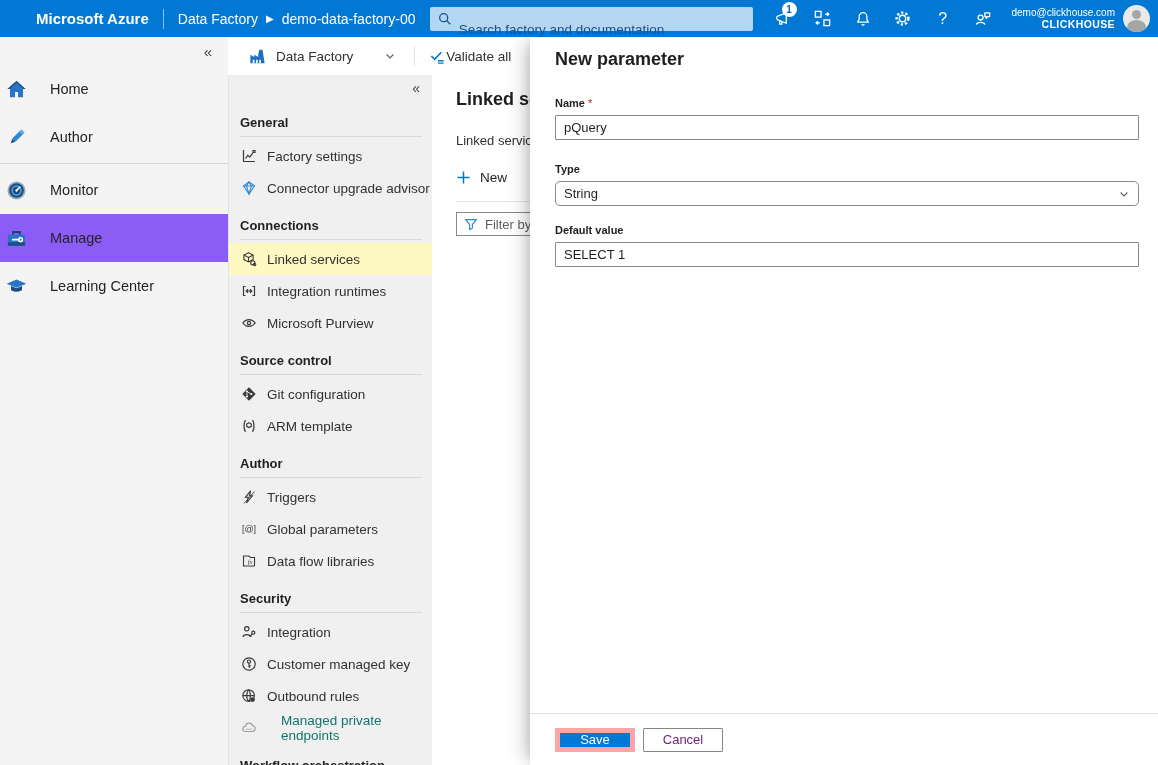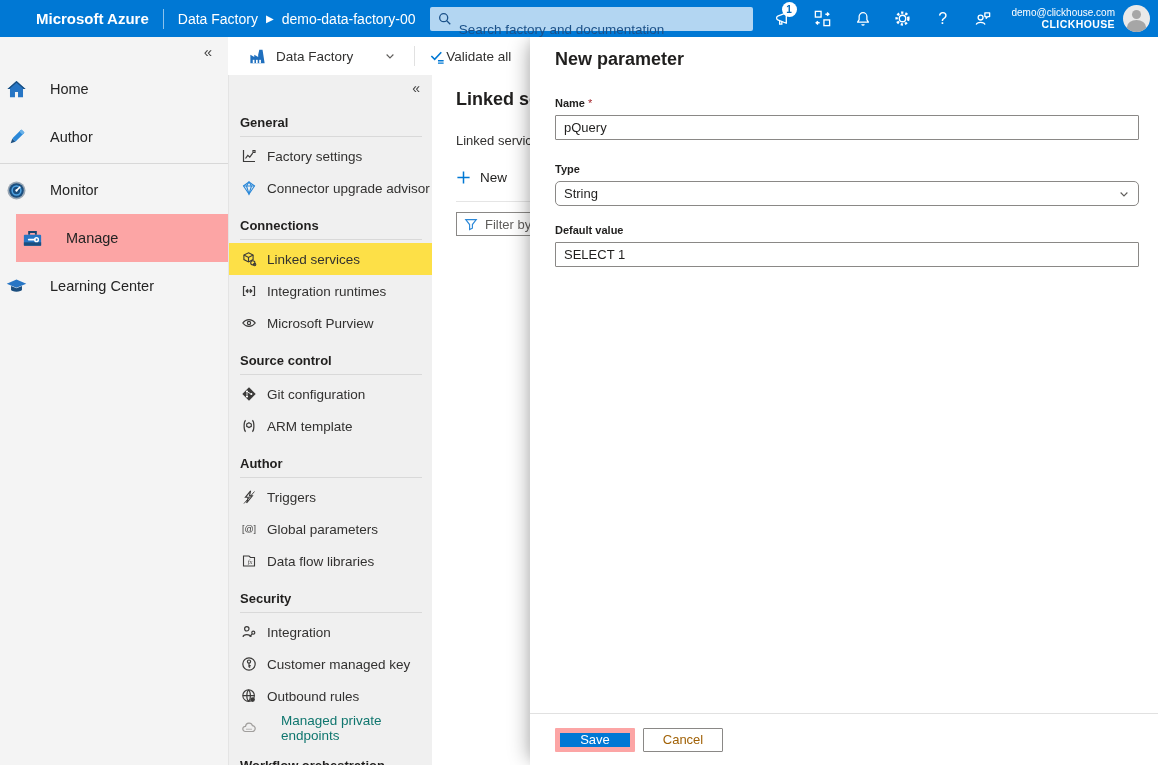--- a/index.html
+++ b/index.html
@@ -24,39 +24,39 @@
   .account-email { font-size:10px; }
   .account-org { font-size:10.5px; font-weight:700; letter-spacing:.4px; }
   .avatar { width:27px; height:27px; border-radius:50%; background:#e9e9e9; margin-right:8px; position:relative; overflow:hidden; flex:none; }
   .avatar .head { position:absolute; top:5px; left:9px; width:9px; height:9px; border-radius:50%; background:#a6a6a6; }
   .avatar .body { position:absolute; top:15px; left:4px; width:19px; height:14px; border-radius:50% 50% 0 0; background:#a6a6a6; }
 
   
   .leftnav { position:absolute; top:37px; left:0; width:228px; height:728px; background:#f4f4f4; z-index:5; }
   .leftnav-collapse { height:28px; display:flex; justify-content:flex-end; align-items:center; padding-right:16px; color:#444; font-size:15px; cursor:pointer; }
   .nav-item { height:48px; display:flex; align-items:center; padding-left:5px; gap:22px; font-size:14.5px; color:#242424; cursor:pointer; }
-  .nav-item.selected { background:#fca5a5;margin-left:16px; }
+  .nav-item.selected { background:#8b5cf6; }
   .leftnav-divider { border-top:1px solid #d8d8d8; margin:2px 0; }
 
   
   .toolbar { position:absolute; top:37px; left:228px; width:930px; height:38px; background:#fff; display:flex; align-items:center; z-index:4; }
   .toolbar .factory-group { display:flex; align-items:center; gap:9px; padding-left:20px; font-size:13.5px; color:#323130; cursor:pointer; }
   .toolbar .tb-chevron { margin-left:22px; color:#605e5c; }
   .toolbar .tb-sep { width:1px; height:20px; background:#e1e1e1; margin:0 14px 0 18px; }
   .toolbar .validate { display:flex; align-items:center; gap:0; font-size:13.5px; color:#323130; cursor:pointer; }
   .toolbar .publish { margin-left:22px; cursor:pointer; }
 
   
   .managenav { position:absolute; top:75px; left:228px; width:204px; height:690px; background:#f0f0f0; border-left:1px solid #e4e4e4; z-index:5; overflow:hidden; }
   .managenav-collapse { height:26px; display:flex; justify-content:flex-end; align-items:center; padding-right:12px; color:#444; font-size:14px; cursor:pointer; }
   .mn-section { margin-top:13px; }
   .mn-header { font-size:13px; font-weight:700; color:#201f1e; padding:0 12px 5px 11px; line-height:17px; }
   .mn-header-rule { border-top:1px solid #d9d9d9; margin:0 10px 3px 11px; }
   .mn-item { height:32px; display:flex; align-items:center; gap:10px; padding-left:11px; font-size:13.5px; color:#323130; cursor:pointer; }
-  .mn-item.selected { background:#fde047; }
+  .mn-item.selected { background:#fef9c3; }
   .mn-item.disabled { color:#0f766e; cursor:default;gap:24px; }
   .mn-icon { width:17px; height:17px; flex:none; display:flex; align-items:center; justify-content:center; }
 
   
   .maincontent { position:absolute; top:75px; left:432px; width:360px; height:690px; background:#fff; z-index:3; padding:14px 0 0 24px; }
   .main-title { font-size:18px; font-weight:700; color:#201f1e; white-space:nowrap; }
   .main-subtitle { margin-top:23px; font-size:13px; color:#323130; white-space:nowrap; }
   .new-button { margin-top:22px; display:flex; align-items:center; gap:9px; font-size:13.5px; color:#201f1e; cursor:pointer; width:70px; }
   .main-rule { border-top:1px solid #e5e5e5; margin-top:16px; width:280px; }
   .filterbox { margin-top:10px; width:240px; height:24px; border:1px solid #8a8886; display:flex; align-items:center; gap:7px; padding:0 7px; background:#fff; }
@@ -69,21 +69,21 @@
   .panel-title { font-size:18px; font-weight:600; color:#201f1e; }
   .field-label { margin-top:27px; font-size:11px; font-weight:700; color:#201f1e; }
   .field-label .req { color:#a4262c; margin-left:3px; font-weight:400; }
   .text-input { margin-top:6px; width:584px; height:25px; border:1px solid #8a8886; border-radius:1px; padding:0 8px; font-size:13px; color:#201f1e; font-family:"Liberation Sans",sans-serif; outline:none; background:#fff; }
   .select-box { margin-top:6px; width:584px; height:25px; border:1px solid #8a8886; border-radius:5px; padding:0 8px; font-size:13px; color:#201f1e; display:flex; align-items:center; justify-content:space-between; cursor:pointer; background:#fff; }
   .label-type { margin-top:23px; }
   .label-default { margin-top:18px; }
   .panel-footer { position:absolute; bottom:0; left:0; width:628px; height:52px; border-top:1px solid #e1e1e1; background:#fff; display:flex; align-items:center; padding-left:25px; gap:8px; }
   .btn { height:24px; width:80px; font-size:13px; font-family:"Liberation Sans",sans-serif; cursor:pointer; display:flex; align-items:center; justify-content:center; border-radius:1px; }
   .btn-primary { background:#0078d4; color:#fff; border:5px solid #fca5a5; }
-  .btn-secondary { background:#fff; color:#a16207; border:1px solid #8a8886; }
+  .btn-secondary { background:#fff; color:#701a75; border:1px solid #8a8886; }
 </style>
 </head>
 <body>
 
 <div class="topbar">
   <div class="brand">Microsoft Azure</div>
   <div class="topbar-divider"></div>
   <div class="crumb">Data Factory</div>
   <div class="crumb-arrow">▶</div>
   <div class="crumb-instance">demo-data-factory-00</div>

